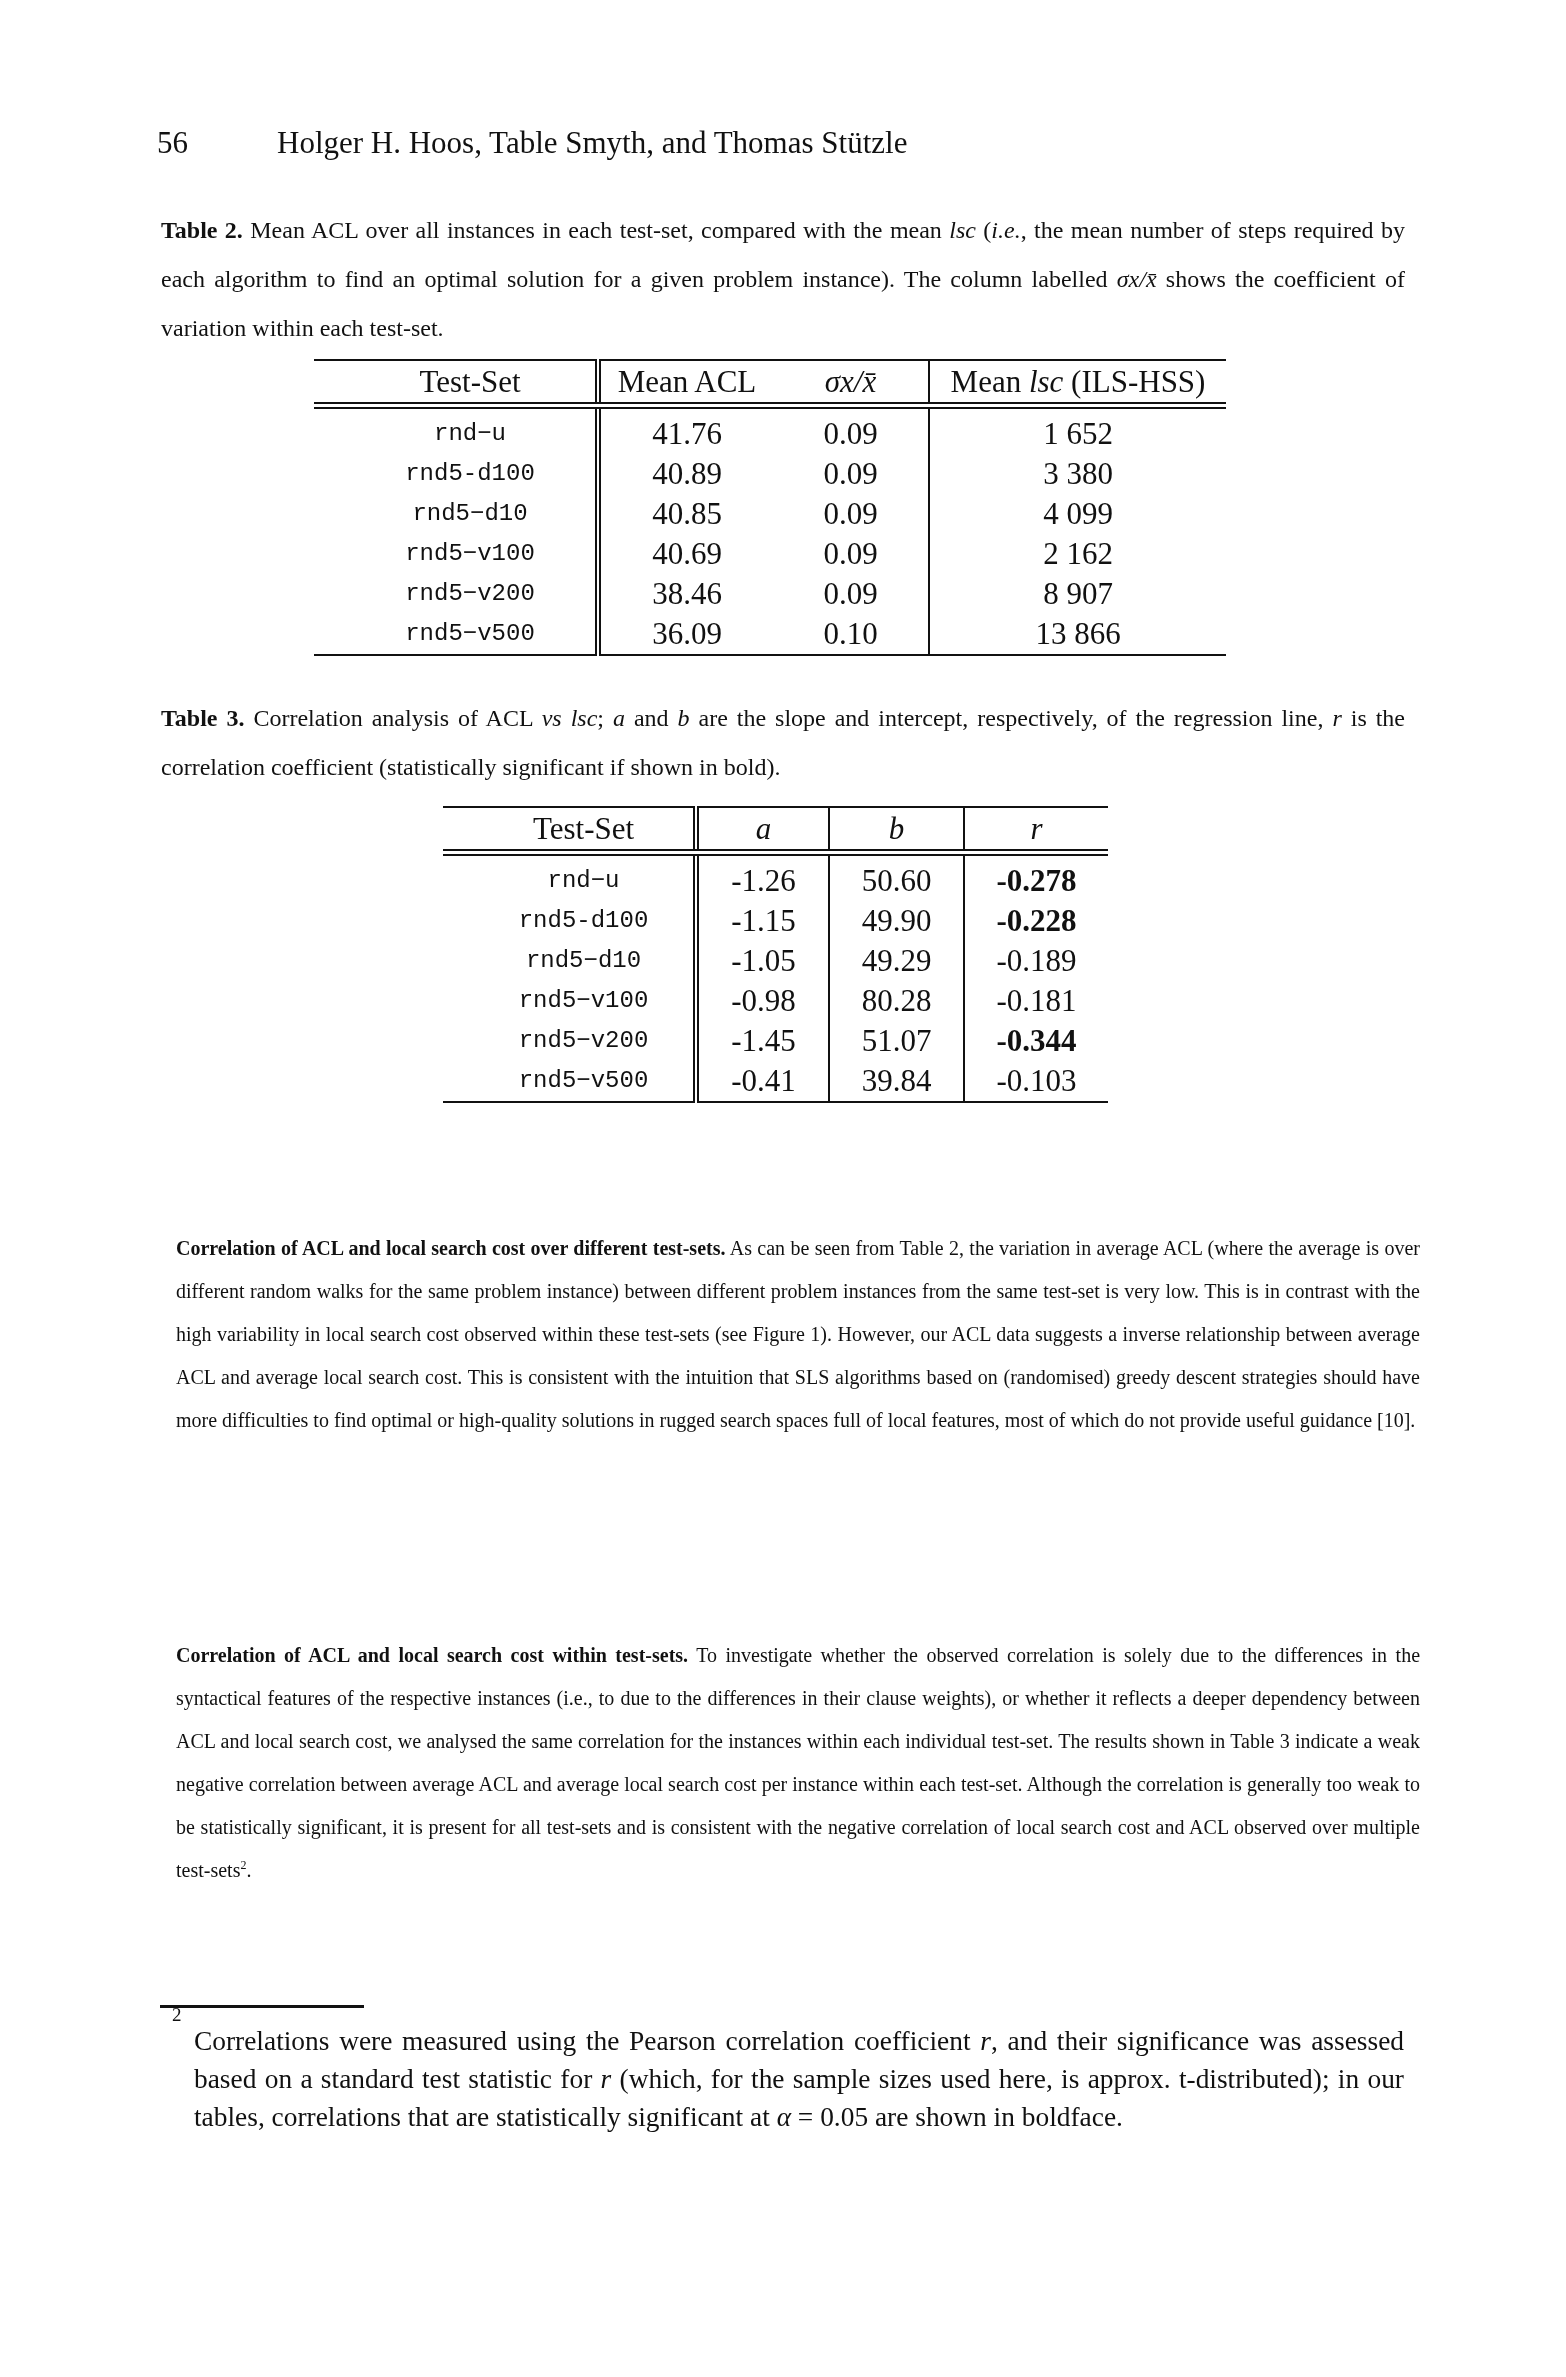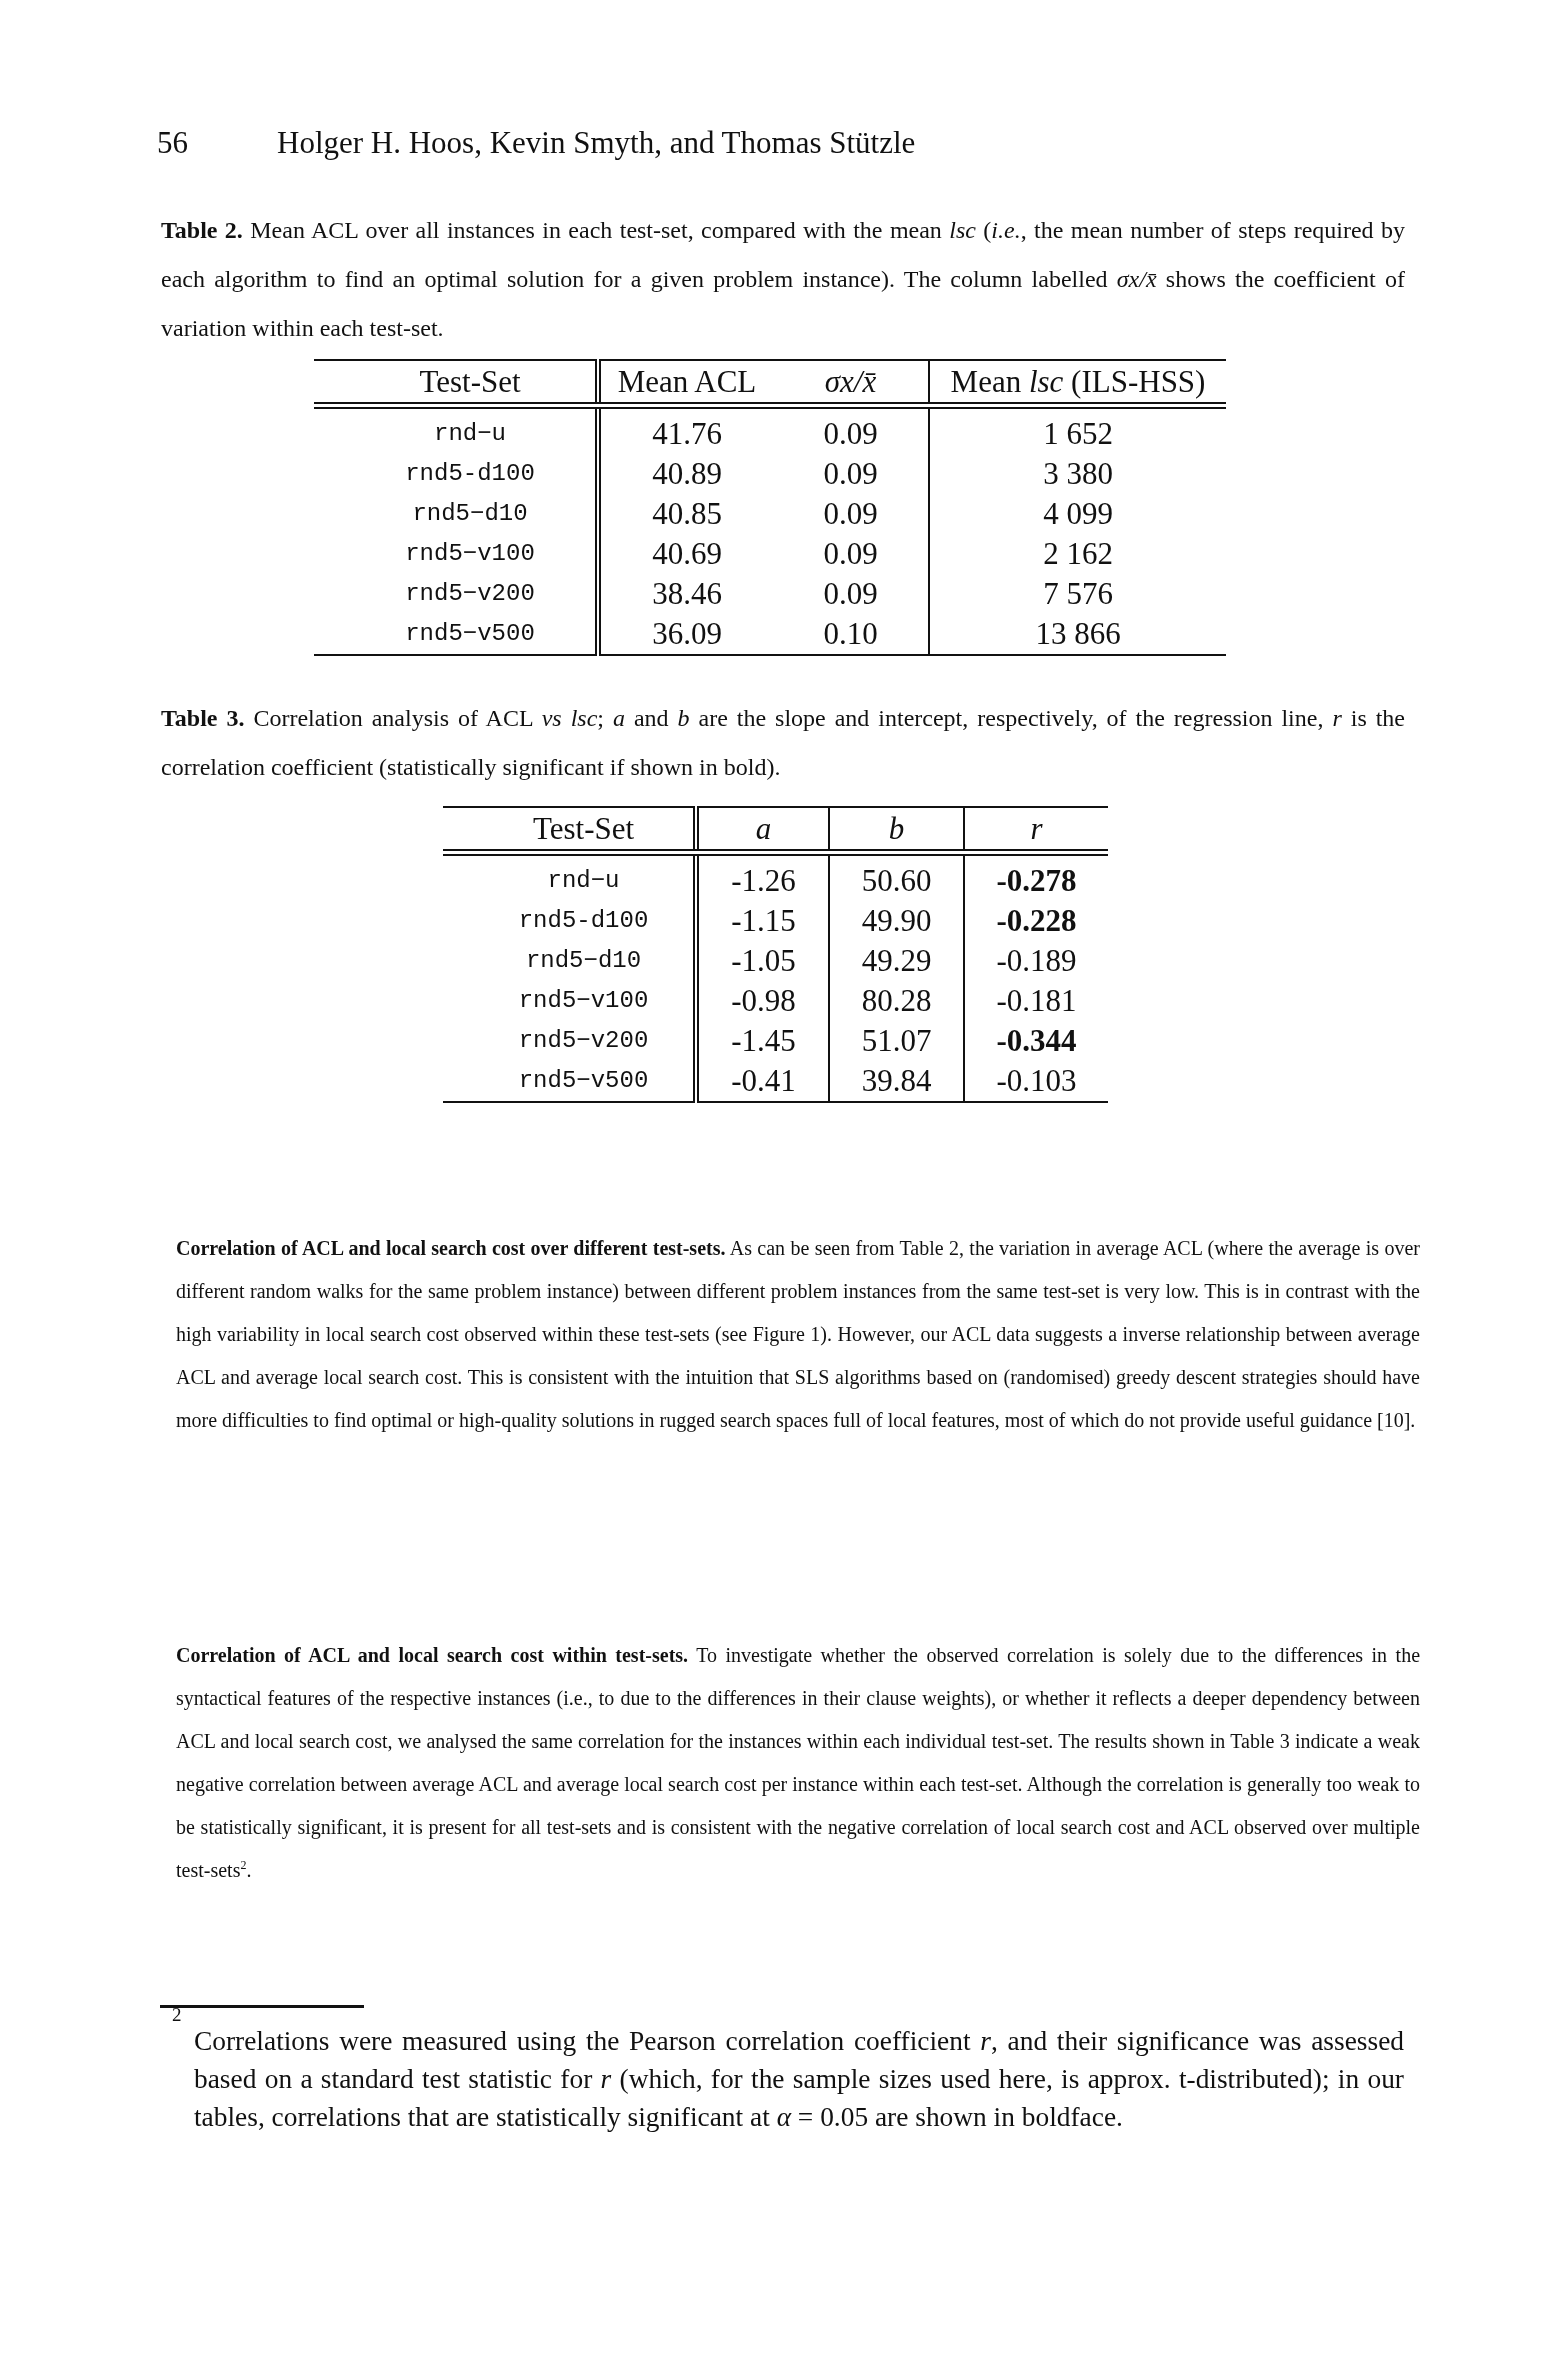--- a/index.html
+++ b/index.html
@@ -29,21 +29,21 @@
   .para b { font-weight: bold; }
   .fn-rule { left: 160px; top: 2005px; width: 204px; height: 2.6px; background: #111; }
   .footnote { left: 160px; top: 2022px; width: 1244px; font-size: 27.4px; line-height: 38px; text-align: justify; padding-left: 34px; box-sizing: border-box; }
   .footnote sup { position: absolute; left: 12px; top: -6.9px; font-size: 19px; }
   sup { font-size: 0.6em; line-height: 0; }
 </style>
 </head>
 <body>
 
 <div class="abs running-head">
-  <span class="pg">56</span><span>Holger H. Hoos, Kevin Smyth, and Thomas Stützle</span>
+  <span class="pg">56</span><span>Holger H. Hoos, Table Smyth, and Thomas Stützle</span>
 </div>
 
 <div class="abs caption" style="top:206px;">
   <b>Table 2.</b><span> Mean ACL over all instances in each test-set, compared with the mean </span><span class="it">lsc</span><span> (</span><span class="it">i.e.</span><span>, the mean number of steps required by each algorithm to find an optimal solution for a given problem instance). The column labelled </span><span class="it">σx/x̄</span><span> shows the coefficient of variation within each test-set.</span>
 </div>
 
 <table class="t" style="left:314px; top:359px; width:912px;">
   <colgroup>
     <col style="width:284px">
       <col style="width:175px">
@@ -80,21 +80,21 @@
       <tr>
         <td class="c-name mono-cell">rnd5−v100</td>
         <td class="c-num">40.69</td>
         <td class="c-num">0.09</td>
         <td class="c-num vline">2 162</td>
       </tr>
       <tr>
         <td class="c-name mono-cell">rnd5−v200</td>
         <td class="c-num">38.46</td>
         <td class="c-num">0.09</td>
-        <td class="c-num vline">7 576</td>
+        <td class="c-num vline">8 907</td>
       </tr>
       <tr>
         <td class="c-name mono-cell">rnd5−v500</td>
         <td class="c-num">36.09</td>
         <td class="c-num">0.10</td>
         <td class="c-num vline">13 866</td>
       </tr>
     </tbody>
 </table>
 

